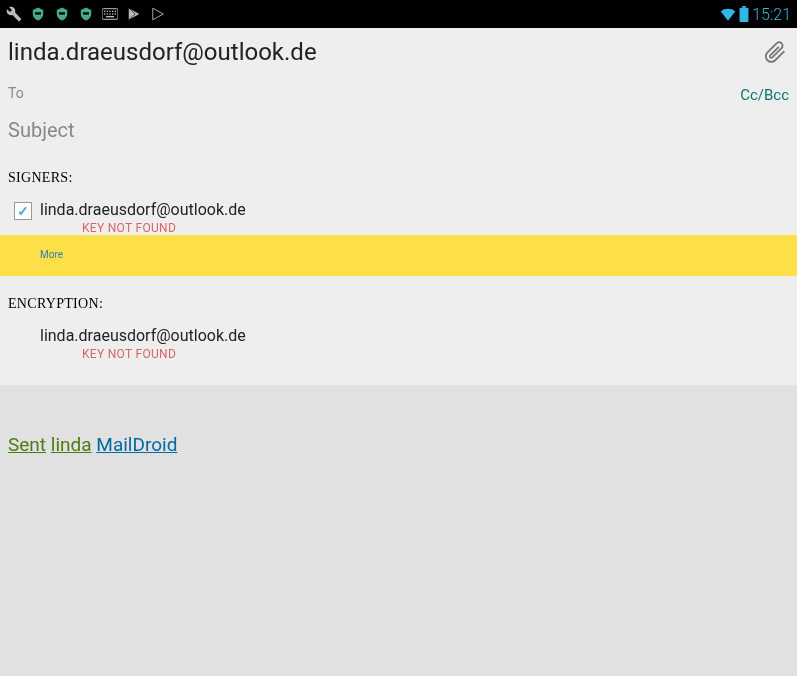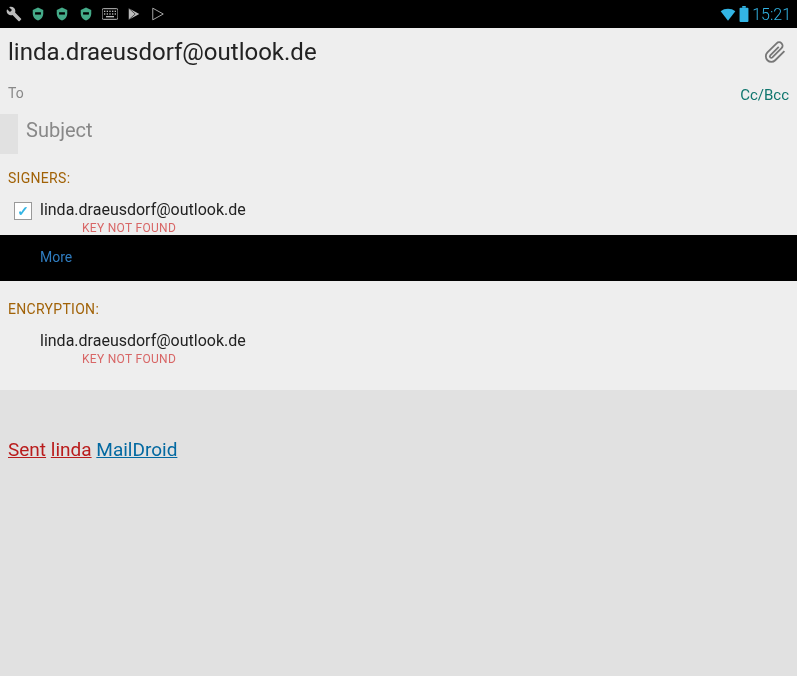--- a/index.html
+++ b/index.html
@@ -82,40 +82,40 @@
       color: #888;
     }
     .ccbcc {
       font-size: 15px;
       color: #0f766e;
       padding-top: 4px;
     }
     .subject-row {
       padding: 4px 8px 12px 8px;
       background: #eeeeee;
-      margin-left: 18px;
     }
     .subject-input {
       width: 100%;
       border: none;
       background: transparent;
       font-size: 20px;
       color: #888;
       font-family: inherit;
       outline: none;
     }
     .subject-input::placeholder {
       color: #888;
     }
     .section-label {
       font-size: 14px;
-      color: #a16207;
+      color: #000000;
       letter-spacing: 0.3px;
       padding: 16px 8px 10px 8px;
       background: #eeeeee;
+      font-family: Liberation Serif, serif;
     }
     .signer-row {
       display: flex;
       gap: 8px;
       padding: 4px 8px 0 14px;
       background: #eeeeee;
       align-items: flex-start;
     }
     .checkbox-holder {
       width: 18px;
@@ -141,45 +141,45 @@
       color: #222;
     }
     .keystatus {
       font-size: 12px;
       color: #d86666;
       letter-spacing: 0.3px;
       margin-top: 2px;
       margin-left: 42px;
     }
     .more-link {
-      font-size: 14px;
+      font-size: 10px;
       color: #2f7cbf;
       padding: 14px 8px 16px 40px;
-      background: #000000;
+      background: #fde047;
     }
     .enc-section {
       background: #eeeeee;
       padding-bottom: 24px;
     }
     .enc-row {
       padding: 4px 8px 0 40px;
       background: #eeeeee;
     }
     .body-area {
       padding: 48px 8px;
       background: #e1e1e1;
       min-height: 290px;
     }
     .signature {
       font-size: 19px;
       color: #888;
     }
     .sig-underline {
       text-decoration: underline;
-      color: #b91c1c;
+      color: #4d7c0f;
     }
     .sig-link {
       text-decoration: underline;
       color: #0369a1;
     }
   </style>
 </head>
 <body>
 
 <div class="status-bar">

